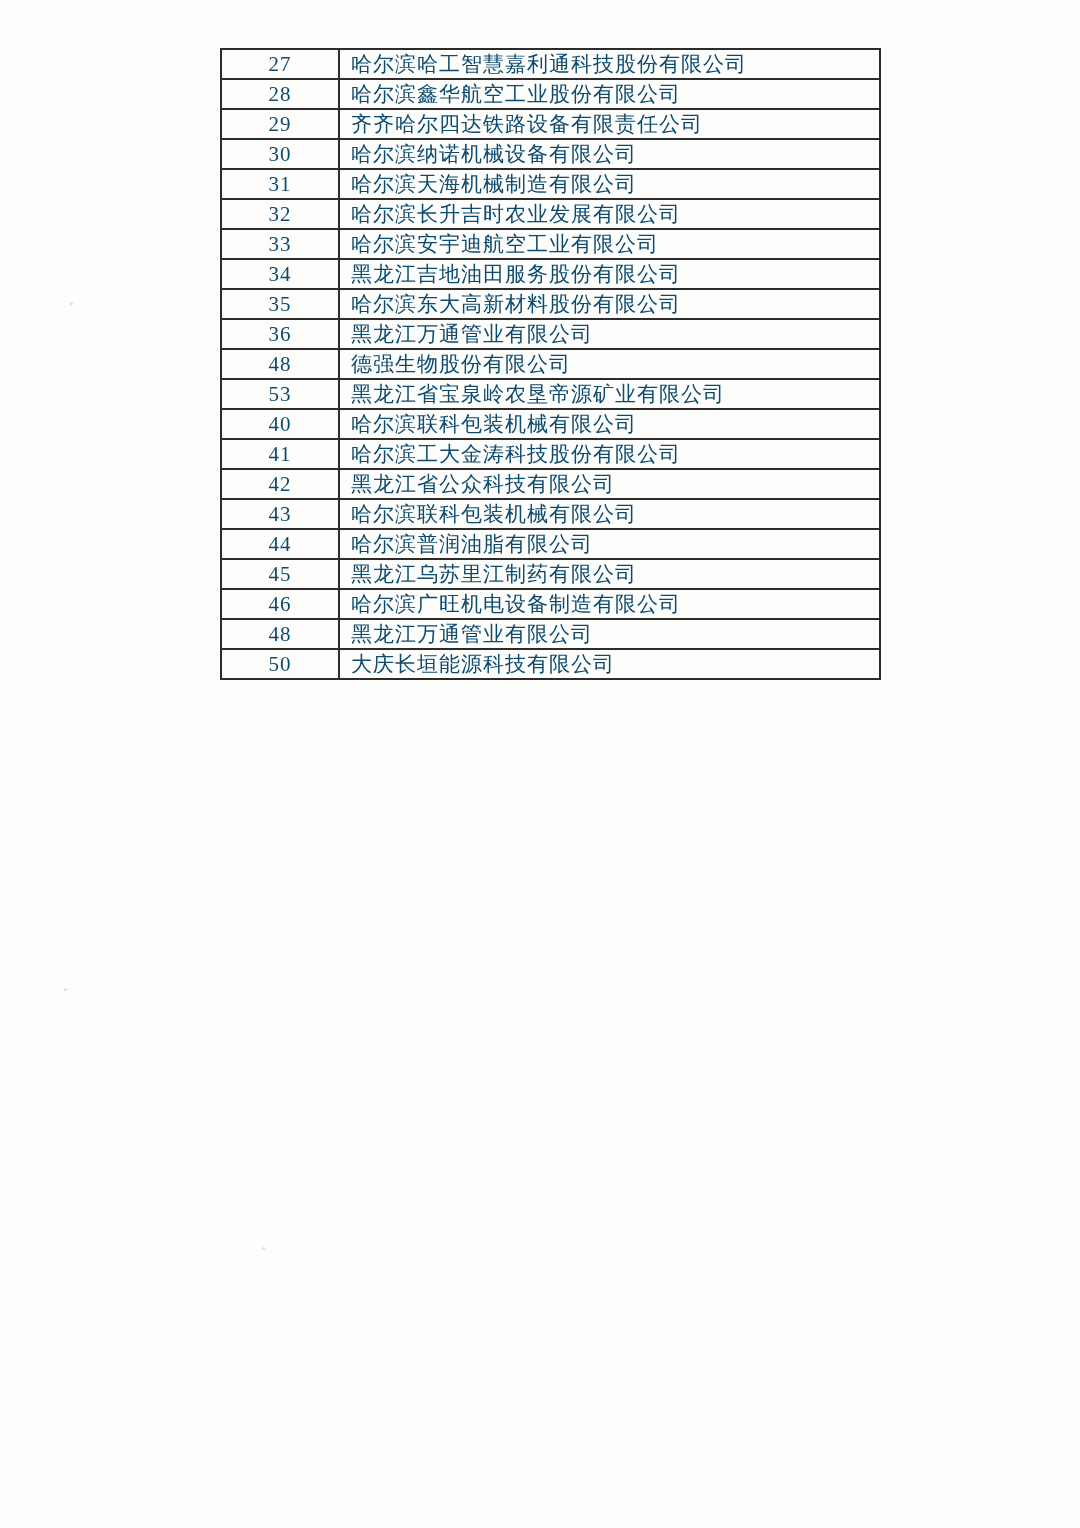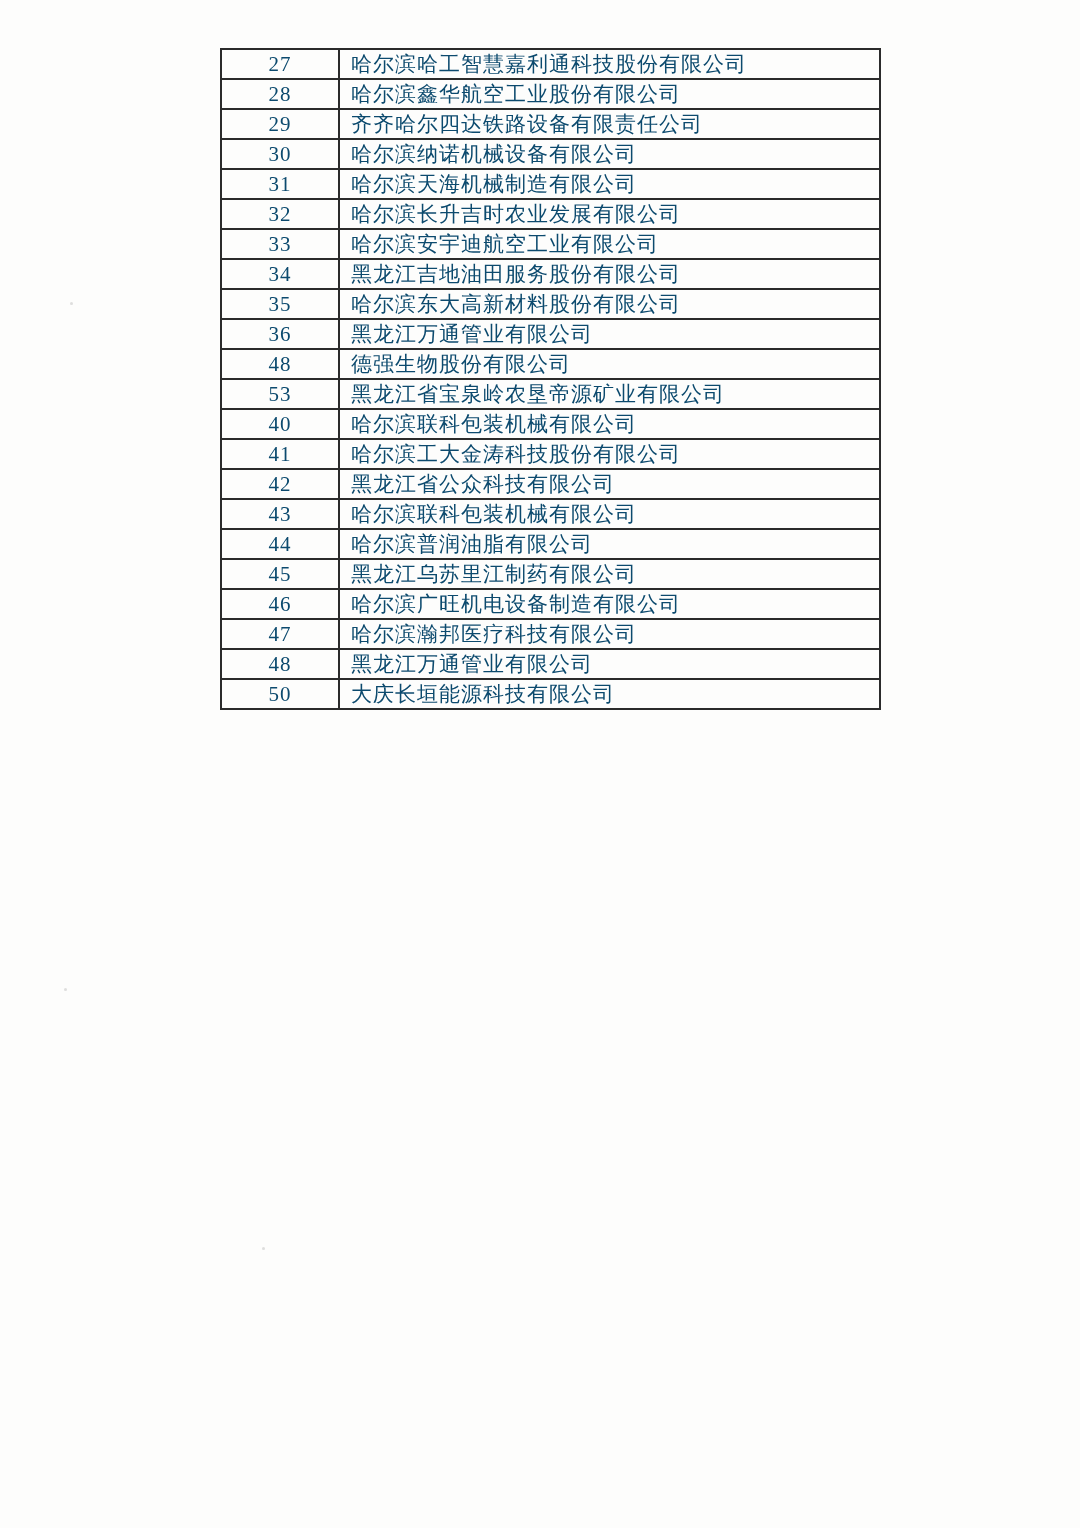--- a/index.html
+++ b/index.html
@@ -128,24 +128,20 @@
         </tr>
         <tr>
           <td class="col-no">45</td>
           <td class="col-name">黑龙江乌苏里江制药有限公司</td>
         </tr>
         <tr>
           <td class="col-no">46</td>
           <td class="col-name">哈尔滨广旺机电设备制造有限公司</td>
         </tr>
         <tr>
-          <td class="col-no">47</td>
-          <td class="col-name">哈尔滨瀚邦医疗科技有限公司</td>
-        </tr>
-        <tr>
           <td class="col-no">48</td>
           <td class="col-name">黑龙江万通管业有限公司</td>
         </tr>
         <tr>
           <td class="col-no">50</td>
           <td class="col-name">大庆长垣能源科技有限公司</td>
         </tr>
       </tbody>
   </table>
   <div class="speck speck-1"></div>

